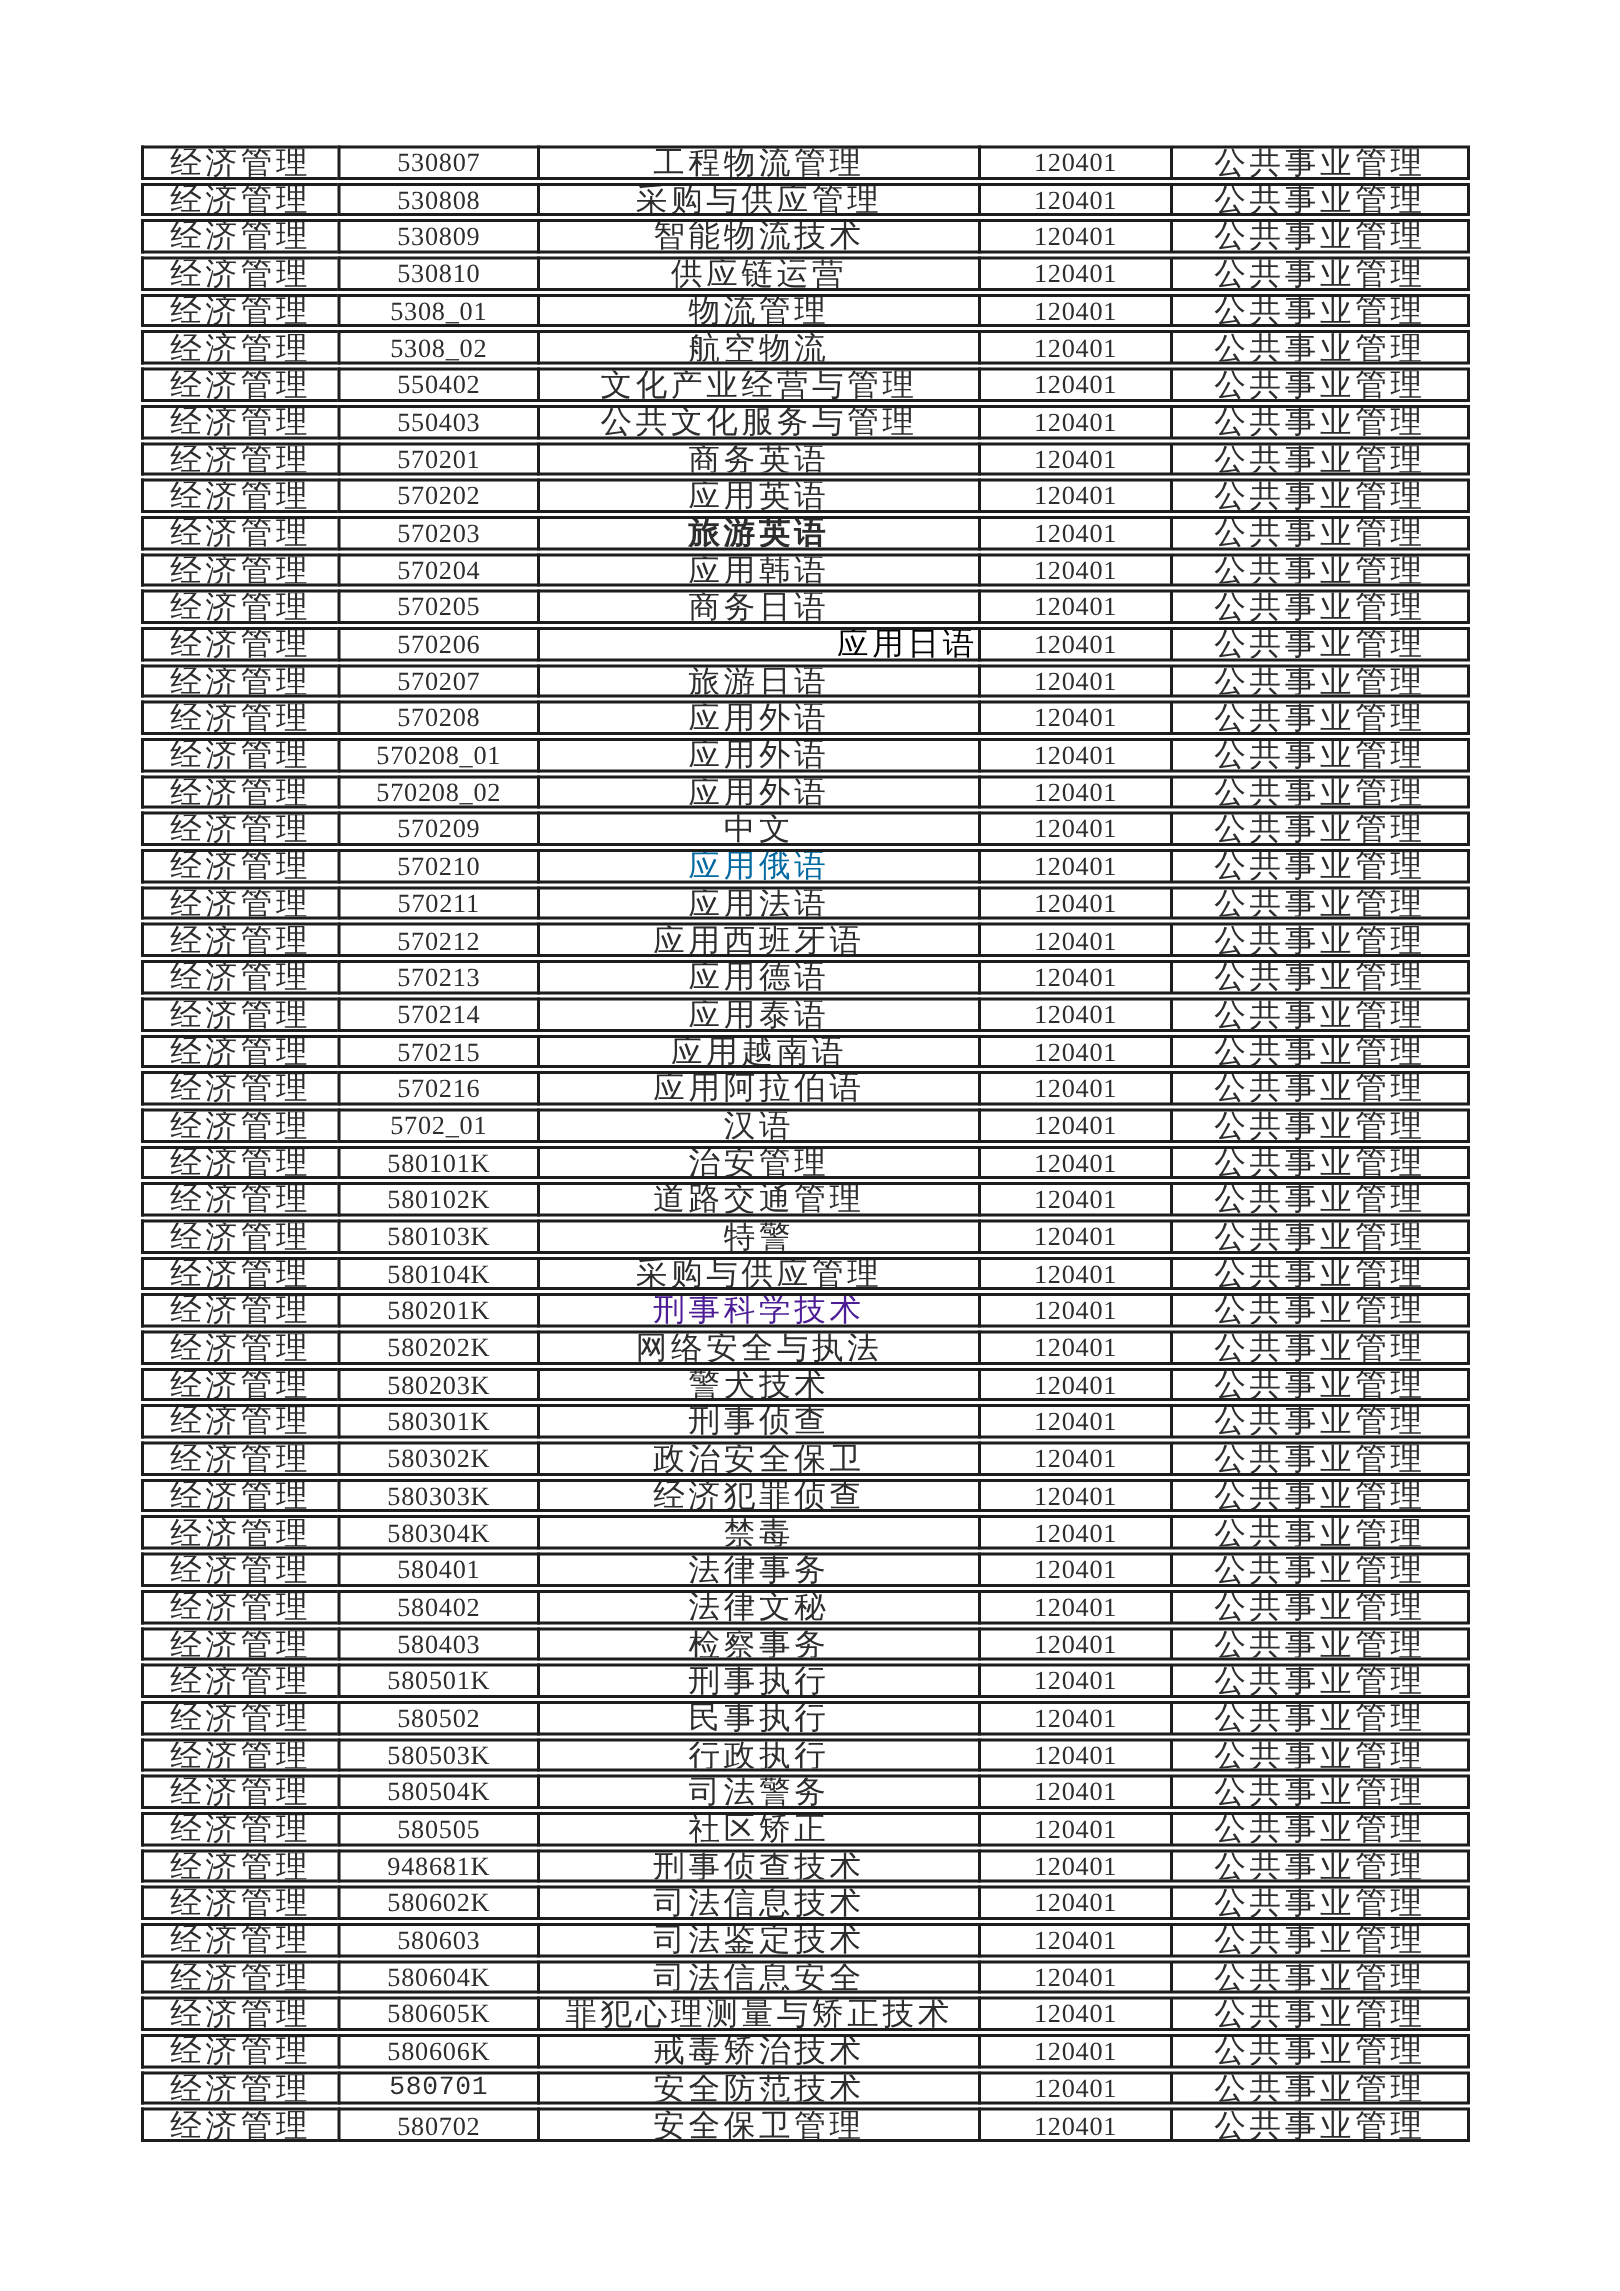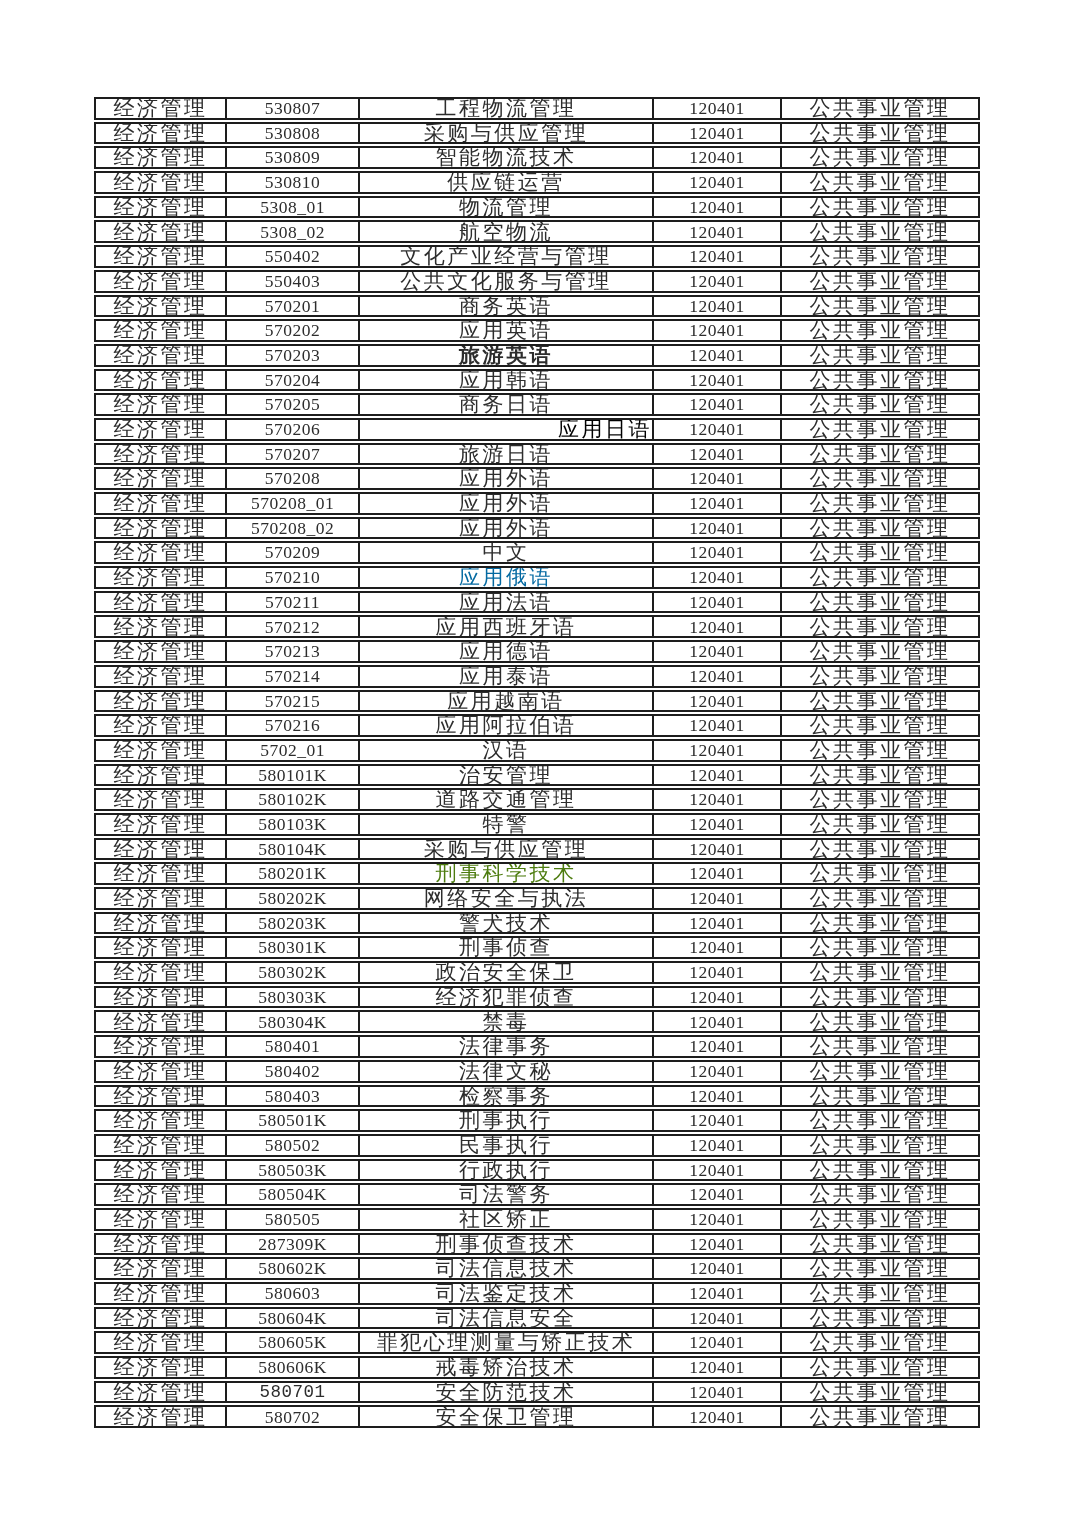--- a/index.html
+++ b/index.html
@@ -276,21 +276,21 @@
         <tr>
     <td class="cjk" style="border-color: rgb(29, 29, 29); color: rgb(45, 45, 45);">经济管理</td>
     <td class="code" style="border-color: rgb(29, 29, 29); color: rgb(45, 45, 45);">580104K</td>
     <td class="cjk" style="border-color: rgb(29, 29, 29); color: rgb(45, 45, 45);">采购与供应管理</td>
     <td class="code" style="border-color: rgb(29, 29, 29); color: rgb(45, 45, 45);">120401</td>
     <td class="cjk" style="border-color: rgb(29, 29, 29); color: rgb(45, 45, 45);">公共事业管理</td>
   </tr>
         <tr>
     <td class="cjk" style="border-color: rgb(29, 29, 29); color: rgb(45, 45, 45);">经济管理</td>
     <td class="code" style="border-color: rgb(29, 29, 29); color: rgb(45, 45, 45);">580201K</td>
-    <td class="cjk" style="border-color: rgb(29, 29, 29); color: #4d7c0f;">刑事科学技术</td>
+    <td class="cjk" style="border-color: rgb(29, 29, 29); color: #4c1d95;">刑事科学技术</td>
     <td class="code" style="border-color: rgb(29, 29, 29); color: rgb(45, 45, 45);">120401</td>
     <td class="cjk" style="border-color: rgb(29, 29, 29); color: rgb(45, 45, 45);">公共事业管理</td>
   </tr>
         <tr>
     <td class="cjk" style="border-color: rgb(29, 29, 29); color: rgb(45, 45, 45);">经济管理</td>
     <td class="code" style="border-color: rgb(29, 29, 29); color: rgb(45, 45, 45);">580202K</td>
     <td class="cjk" style="border-color: rgb(29, 29, 29); color: rgb(45, 45, 45);">网络安全与执法</td>
     <td class="code" style="border-color: rgb(29, 29, 29); color: rgb(45, 45, 45);">120401</td>
     <td class="cjk" style="border-color: rgb(29, 29, 29); color: rgb(45, 45, 45);">公共事业管理</td>
   </tr>
@@ -380,21 +380,21 @@
   </tr>
         <tr>
     <td class="cjk" style="border-color: rgb(29, 29, 29); color: rgb(45, 45, 45);">经济管理</td>
     <td class="code" style="border-color: rgb(29, 29, 29); color: rgb(45, 45, 45);">580505</td>
     <td class="cjk" style="border-color: rgb(29, 29, 29); color: rgb(45, 45, 45);">社区矫正</td>
     <td class="code" style="border-color: rgb(29, 29, 29); color: rgb(45, 45, 45);">120401</td>
     <td class="cjk" style="border-color: rgb(29, 29, 29); color: rgb(45, 45, 45);">公共事业管理</td>
   </tr>
         <tr>
     <td class="cjk" style="border-color: rgb(29, 29, 29); color: rgb(45, 45, 45);">经济管理</td>
-    <td class="code" style="border-color: rgb(29, 29, 29); color: rgb(45, 45, 45);">287309K</td>
+    <td class="code" style="border-color: rgb(29, 29, 29); color: rgb(45, 45, 45);">948681K</td>
     <td class="cjk" style="border-color: rgb(29, 29, 29); color: rgb(45, 45, 45);">刑事侦查技术</td>
     <td class="code" style="border-color: rgb(29, 29, 29); color: rgb(45, 45, 45);">120401</td>
     <td class="cjk" style="border-color: rgb(29, 29, 29); color: rgb(45, 45, 45);">公共事业管理</td>
   </tr>
         <tr>
     <td class="cjk" style="border-color: rgb(29, 29, 29); color: rgb(45, 45, 45);">经济管理</td>
     <td class="code" style="border-color: rgb(29, 29, 29); color: rgb(45, 45, 45);">580602K</td>
     <td class="cjk" style="border-color: rgb(29, 29, 29); color: rgb(45, 45, 45);">司法信息技术</td>
     <td class="code" style="border-color: rgb(29, 29, 29); color: rgb(45, 45, 45);">120401</td>
     <td class="cjk" style="border-color: rgb(29, 29, 29); color: rgb(45, 45, 45);">公共事业管理</td>

